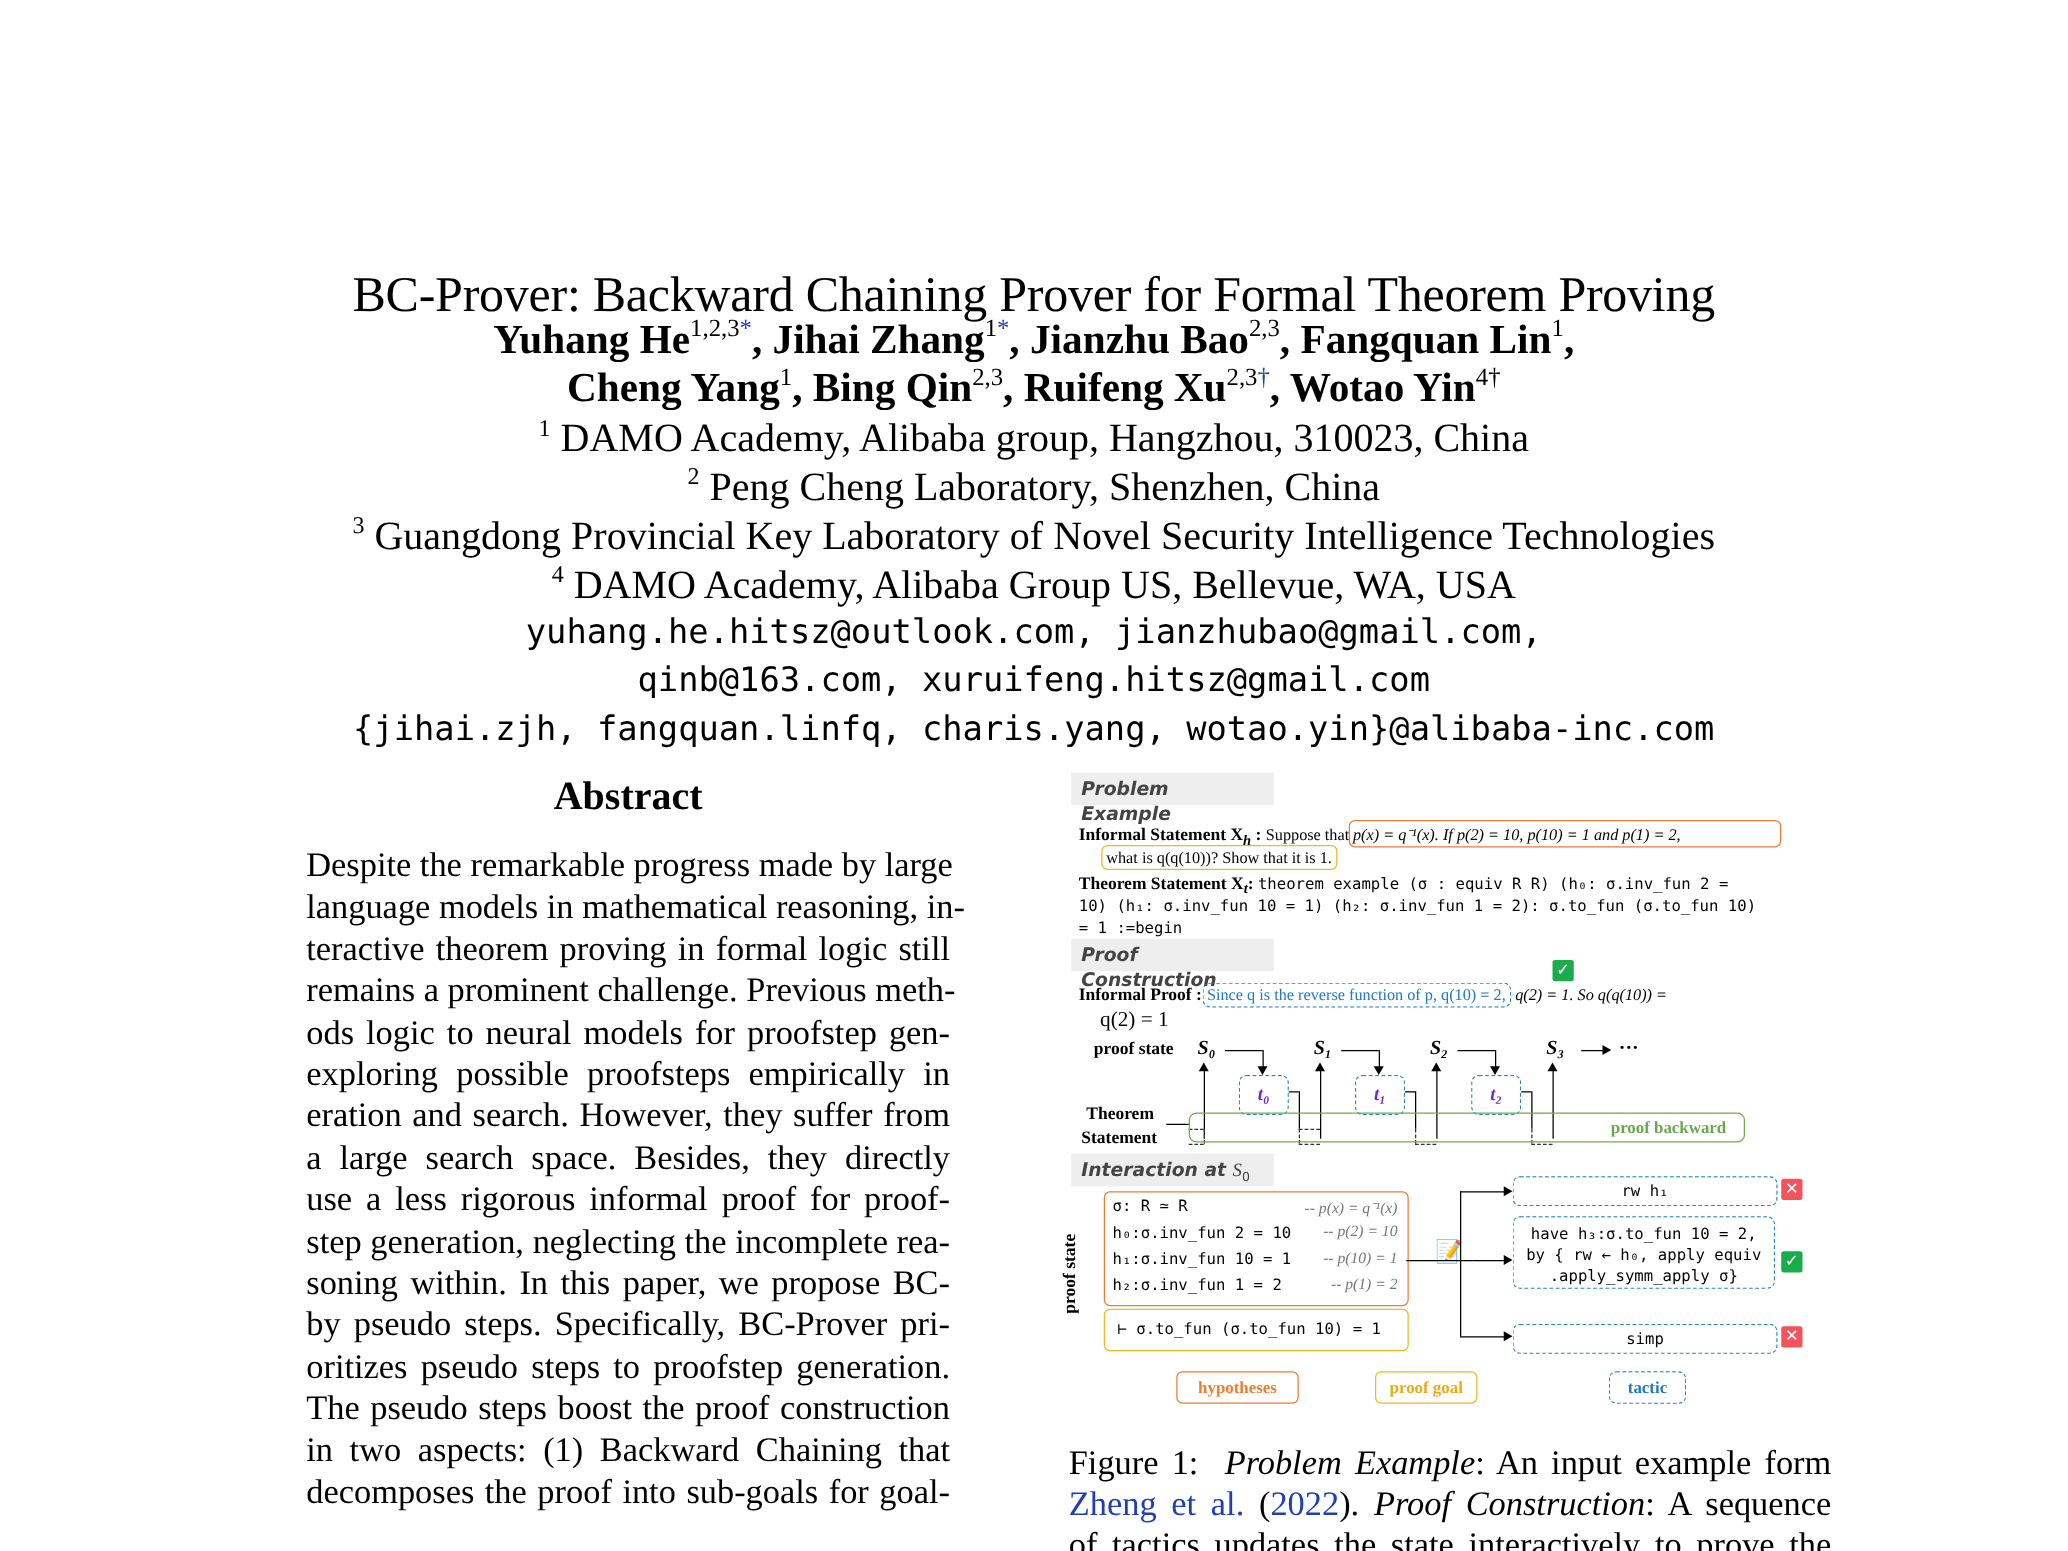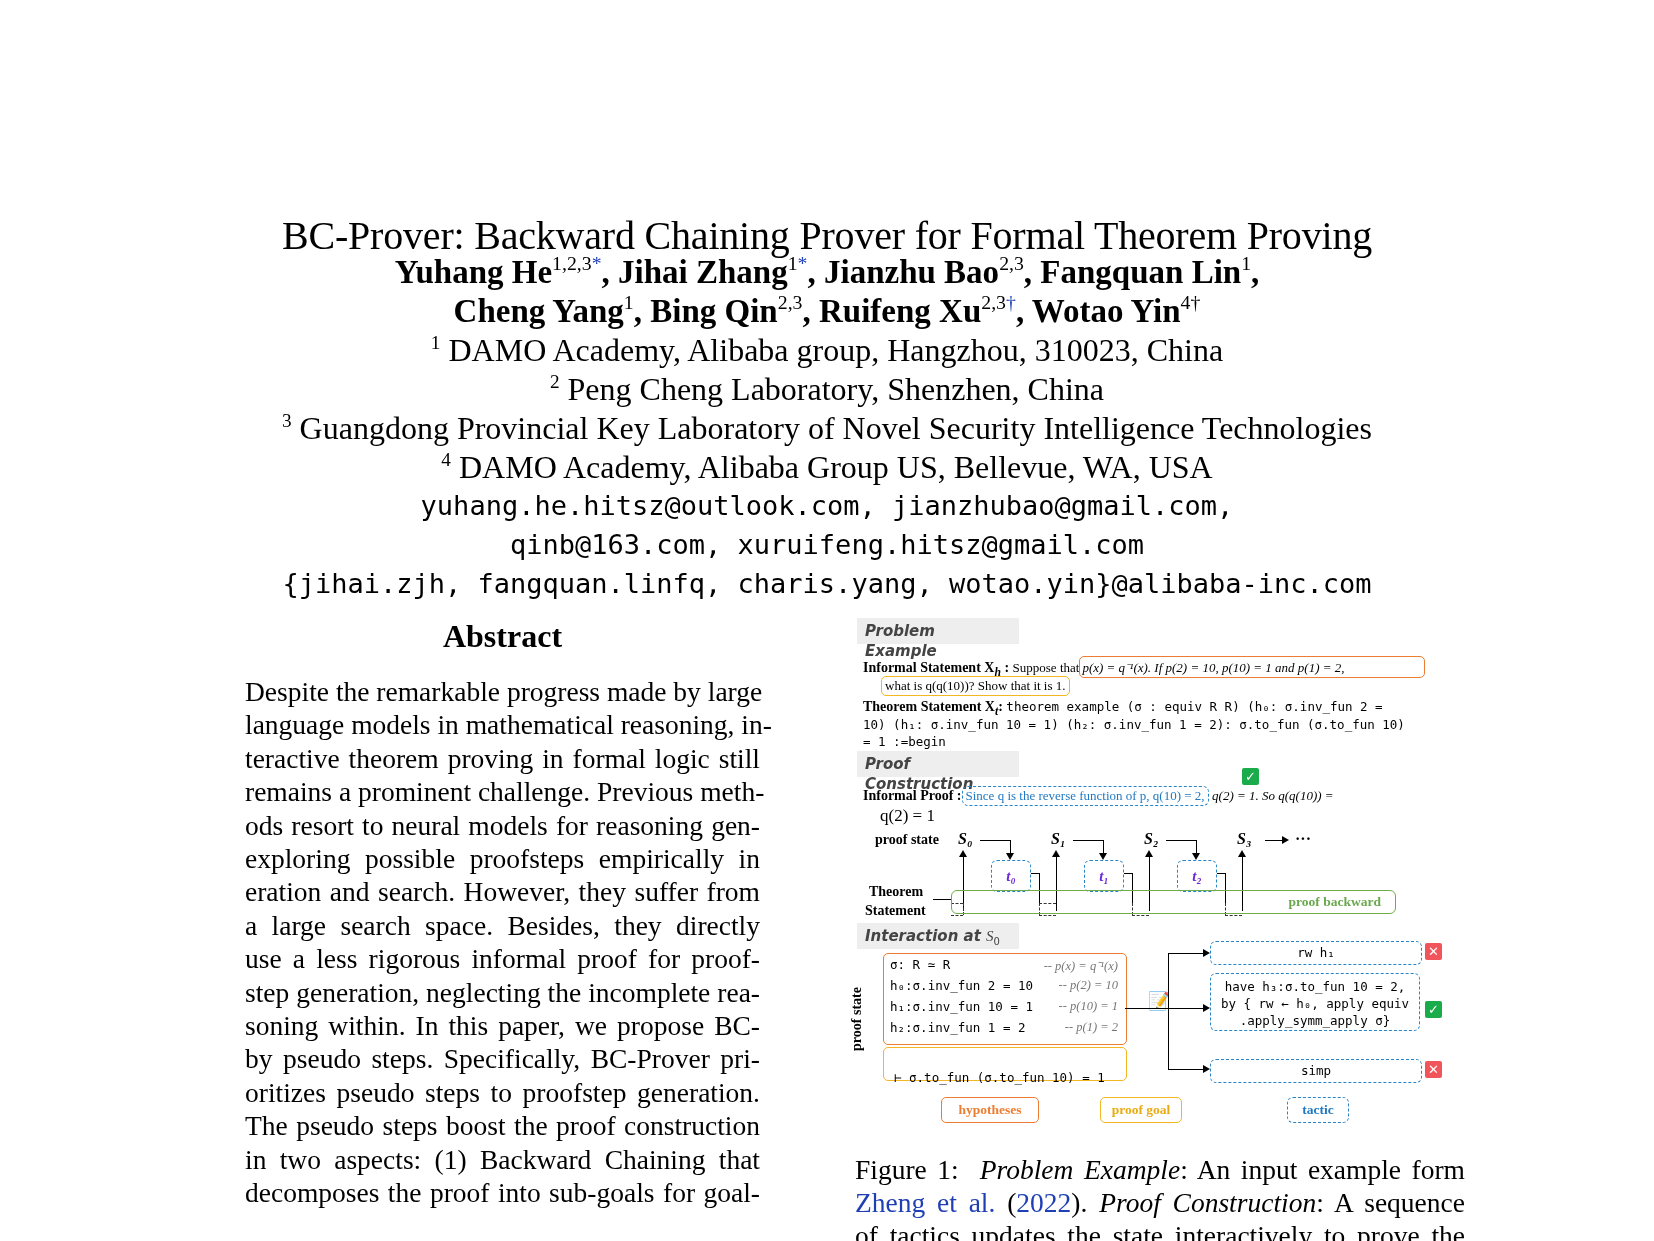--- a/index.html
+++ b/index.html
@@ -77,21 +77,21 @@
 <div class="abs center mono" style="top:490px;">yuhang.he.hitsz@outlook.com, jianzhubao@gmail.com,</div>
 <div class="abs center mono" style="top:529px;">qinb@163.com, xuruifeng.hitsz@gmail.com</div>
 <div class="abs center mono" style="top:568px;">{jihai.zjh, fangquan.linfq, charis.yang, wotao.yin}@alibaba-inc.com</div>
 
 <div class="abs center" id="abstract-heading">Abstract</div>
 <div class="abs" id="abstract-body">
   <div>Despite the remarkable progress made by large</div>
   <div>language models in mathematical reasoning, in-</div>
   <div>teractive theorem proving in formal logic still</div>
   <div>remains a prominent challenge. Previous meth-</div>
-  <div>ods resort to neural models for reasoning gen-</div>
+  <div>ods logic to neural models for proofstep gen-</div>
   <div>exploring possible proofsteps empirically in</div>
   <div>eration and search. However, they suffer from</div>
   <div>a large search space.  Besides, they directly</div>
   <div>use a less rigorous informal proof for proof-</div>
   <div>step generation, neglecting the incomplete rea-</div>
   <div>soning within. In this paper, we propose BC-</div>
   <div>by pseudo steps. Specifically, BC-Prover pri-</div>
   <div>oritizes pseudo steps to proofstep generation.</div>
   <div>The pseudo steps boost the proof construction</div>
   <div>in two aspects: (1) Backward Chaining that</div>
@@ -186,21 +186,21 @@
     <div class="hyp-comment" style="top:3px;">-- p(x) = q⁻¹(x)</div>
     <div class="hyp-line" style="top:24px;">h₀:σ.inv_fun 2 = 10</div>
     <div class="hyp-comment" style="top:24px;">-- p(2) = 10</div>
     <div class="hyp-line" style="top:45px;">h₁:σ.inv_fun 10 = 1</div>
     <div class="hyp-comment" style="top:45px;">-- p(10) = 1</div>
     <div class="hyp-line" style="top:66px;">h₂:σ.inv_fun 1  = 2</div>
     <div class="hyp-comment" style="top:66px;">-- p(1) = 2</div>
   </div>
 
   <div class="yellow-box" style="position:absolute; left:28px; top:431px; width:242px; height:32px;">
-    <div class="hyp-line" style="top:22px; left:10px;">⊢ σ.to_fun (σ.to_fun 10) = 1</div>
+    <div class="hyp-line" style="top:7px; left:10px;">⊢ σ.to_fun (σ.to_fun 10) = 1</div>
   </div>
 
   <div style="position:absolute; left:293px; top:374px; font-size:18px; font-family:'DejaVu Sans',sans-serif; color:#444;">📝</div>
 
   <div class="line-h" style="left:270px; top:392px; width:54px;"></div>
   <div class="line-v" style="left:313px; top:337px; height:116px;"></div>
   <div class="line-h arrow-right" style="left:313px; top:337px; width:36px;"></div>
   <div class="line-h arrow-right" style="left:324px; top:392px; width:25px;"></div>
   <div class="line-h arrow-right" style="left:313px; top:453px; width:36px;"></div>
 

